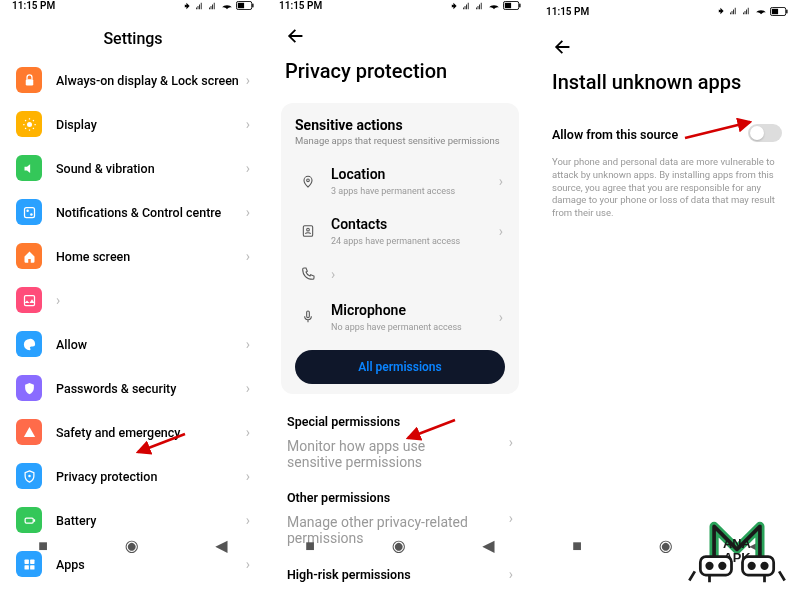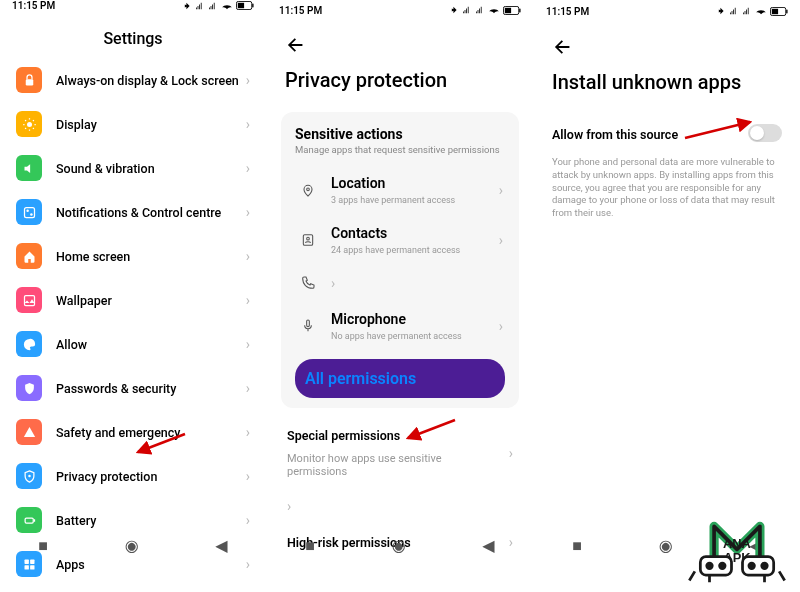--- a/index.html
+++ b/index.html
@@ -71,25 +71,25 @@
     margin: 6px 14px 10px; padding: 14px 14px 6px;
   }
   .card-title { font-size:14px; font-weight:700; color:#000;}
   .card-sub { font-size:9.5px; color:#888; margin-top:2px; margin-bottom:10px;}
   .perm-row { display:flex; align-items:center; padding:10px 2px; position:relative;}
   .perm-icon { width:22px; display:flex; justify-content:center; margin-right:12px; color:#555;}
   .perm-icon svg{ width:16px; height:16px; stroke:#555; fill:none; stroke-width:1.6;}
   .perm-txt { flex:1;}
   .perm-name { font-size:14px; font-weight:600; color:#000;}
   .perm-sub { font-size:9px; color:#999; margin-top:4px;}
-  .all-btn { margin:8px 0 4px; background:#4c1d95; border-radius:18px; text-align:left; padding:10px; font-size:16px; font-weight:600; color:#0a84ff;}
+  .all-btn { margin:8px 0 4px; background:#0f172a; border-radius:18px; text-align:center; padding:10px; font-size:12px; font-weight:600; color:#0a84ff;}
   .p2-row { padding:10px 20px; display:flex; align-items:center;gap:32px;}
   .p2-row .txt{flex:1;}
   .p2-row .name{font-size:12.5px; font-weight:600;}
-  .p2-row .sub{font-size:11px; color:#999; margin-top:9px;}
+  .p2-row .sub{font-size:14px; color:#999; margin-top:9px;}
 
   
   .toggle-row { display:flex; align-items:flex-end; justify-content:space-between; padding: 16px 18px 10px;}
   .toggle-label { font-size:12.5px; font-weight:600;}
   .toggle { width:34px; height:18px; background:#ddd; border-radius:10px; position:relative;}
   .toggle:after{content:""; position:absolute; width:14px; height:14px; background:#fff; border-radius:50%; top:2px; left:2px; box-shadow:0 1px 2px rgba(0,0,0,.2);}
   .warn { font-size:9.5px; color:#999; line-height:1.35; padding:4px 18px;}
 
   .navbar {
     position:absolute; bottom:0; left:0; right:0;
@@ -183,21 +183,20 @@
         <div class="item-text">Home screen</div>
         <span class="chev">›</span>
       </div>
     <div class="list-item">
         <div class="icon-box" style="background:#ff4d7a">
           <svg viewBox="0 0 24 24">
             <rect x="4" y="4" width="16" height="16" rx="2" fill="none" stroke="#fff" stroke-width="2"></rect>
             <path d="M4 16l4-4 4 4 4-6 4 6"></path>
           </svg>
         </div>
-        <div class="item-text">Wallpaper</div>
         <span class="chev">›</span>
       </div>
     <div class="list-item">
         <div class="icon-box" style="background:#2aa1ff">
           <svg viewBox="0 0 24 24">
             <path d="M12 3a9 9 0 100 18c2 0 2-2 1-3s0-3 2-3h2a4 4 0 004-4 8 8 0 00-9-8z"></path>
           </svg>
         </div>
         <div class="item-text">Allow</div>
         <span class="chev">›</span>
@@ -359,20 +358,24 @@
   </div>
 
   <div class="p2-row">
     <div class="txt">
         <div class="name">Special permissions</div>
         <div class="sub">Monitor how apps use sensitive permissions</div>
       </div>
     <span class="chev">›</span>
   </div>
   <div class="p2-row">
+    <div class="txt">
+        <div class="name">Other permissions</div>
+        <div class="sub">Manage other privacy-related permissions</div>
+      </div>
     <span class="chev">›</span>
   </div>
   <div class="p2-row">
     <div class="txt">
         <div class="name">High-risk permissions</div>
       </div>
     <span class="chev">›</span>
   </div>
 
   <div class="navbar">

